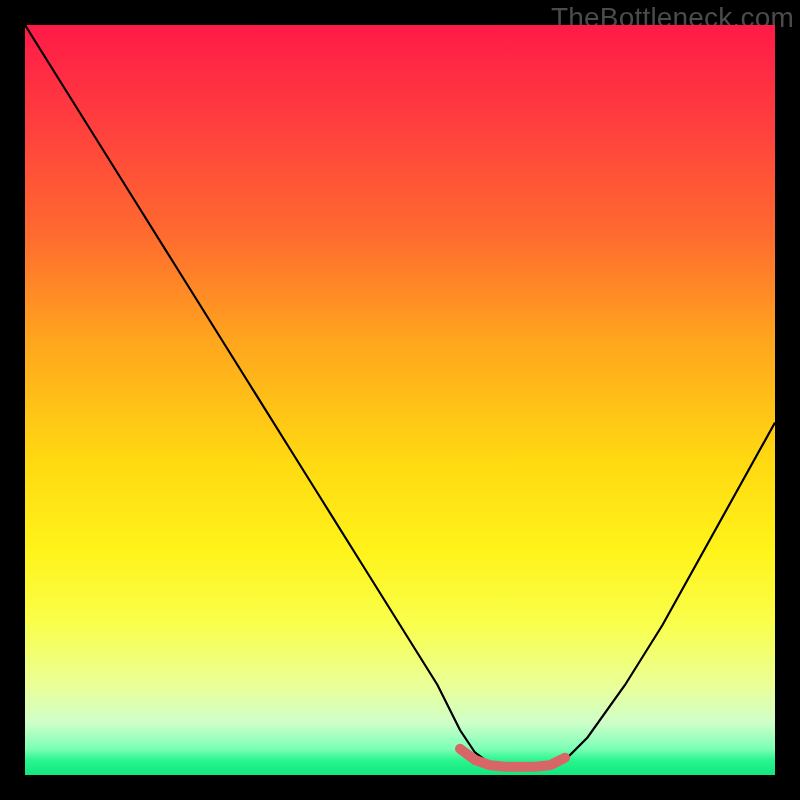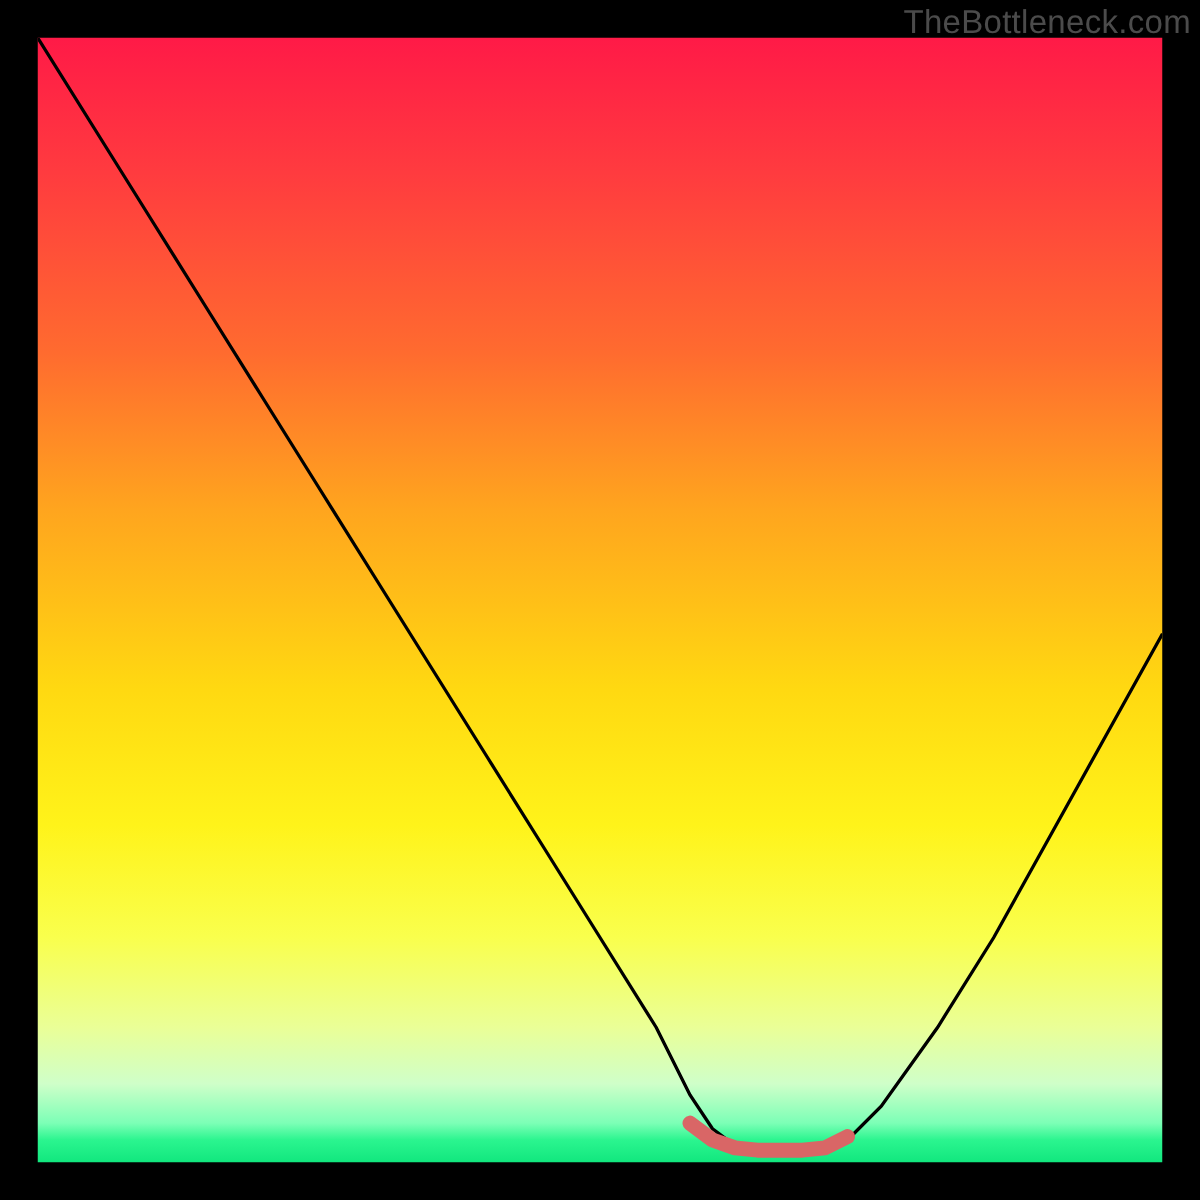--- a/index.html
+++ b/index.html
@@ -51,21 +51,21 @@
       #7cffb6 96.5%,
       #2bf58f 98%,
       #11e77e 100%
     );
   }
   .watermark {
     position: absolute;
     top: 2px;
     right: 6px;
     color: #4b4b4b;
-    font-size: 22px;
+    font-size: 28px;
     font-weight: 500;
     letter-spacing: 0.2px;
     margin-left: 23px;
   }
   svg.curve {
     position: absolute;
     left: 0;
     top: 0;
     width: 750px;
     height: 750px;

